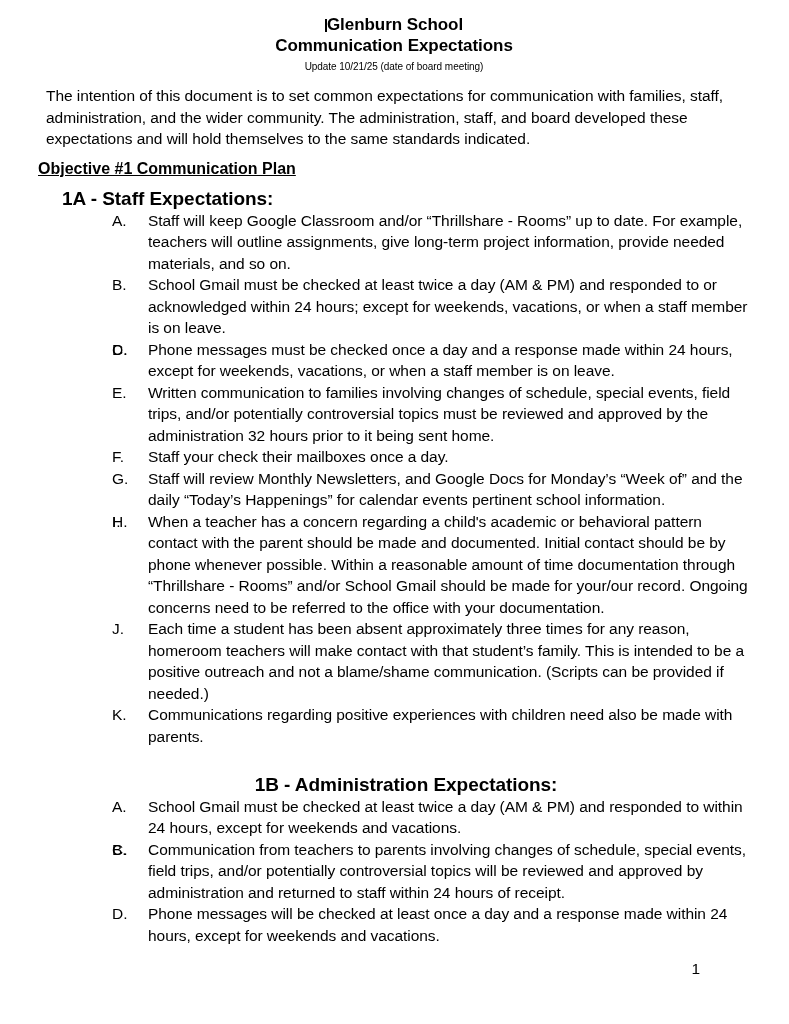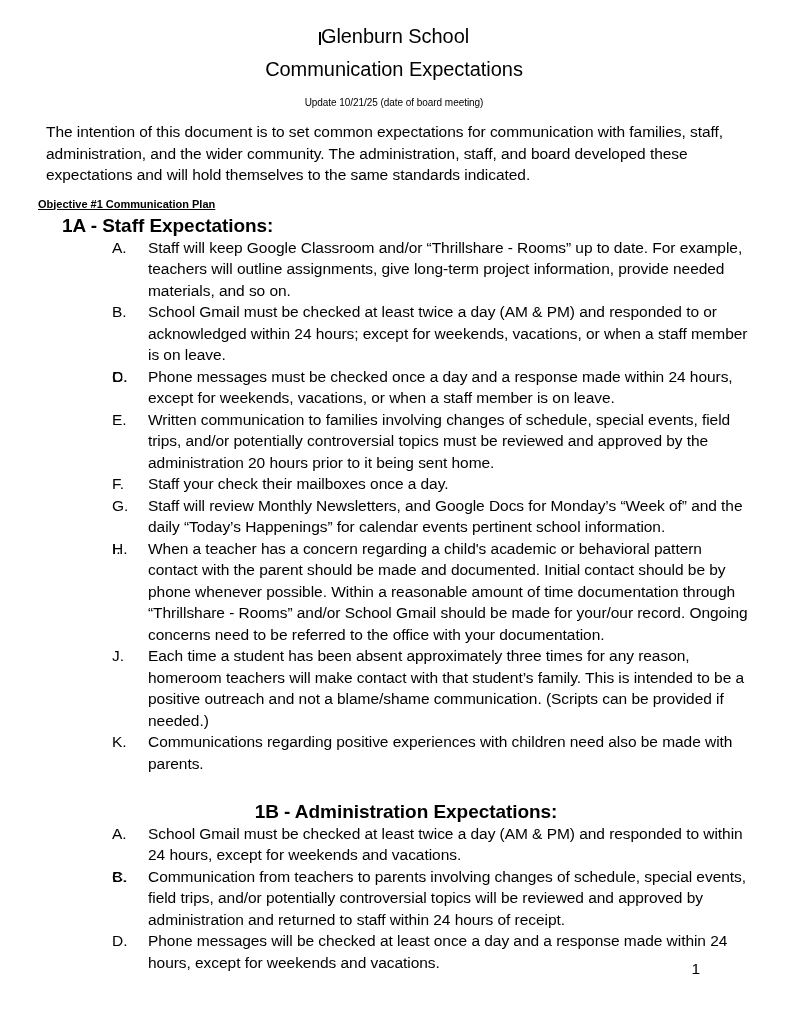--- a/index.html
+++ b/index.html
@@ -20,24 +20,24 @@
     width: 789px;
     height: 1024px;
     background: #ffffff;
     box-sizing: border-box;
     padding: 14px 39px 0 38px;
   }
 
   .doc-title,
   .doc-subtitle {
     text-align: center;
-    font-weight: normal;
-    font-size: 20px;
+    font-weight: bold;
+    font-size: 17px;
     line-height: 21px;
-    margin: 12px;
+    margin: 0;
     letter-spacing: -0.05px;
   }
   .caret {
     display: inline-block;
     width: 2px;
     height: 13px;
     background: #000;
     vertical-align: -2px;
     margin-right: 0px;
   }
@@ -52,25 +52,25 @@
 
   .intro {
     font-size: 15.5px;
     line-height: 21.5px;
     margin: 8px;
     text-align: left;
     letter-spacing: -0.05px;
   }
 
   .objective {
-    font-size: 11px;
+    font-size: 16px;
     line-height: 21.5px;
     font-weight: bold;
     text-decoration: underline;
-    margin: 6px 0 0 0;
+    margin: 6px 0 9px 0;
     display: block;
   }
 
   .subhead {
     font-size: 19px;
     line-height: 21.5px;
     font-weight: bold;
     margin: 0 0 0 24px;
     letter-spacing: -0.05px;
   }
@@ -143,21 +143,21 @@
       </li>
     <li>
         <span class="marker">C.</span>
       </li>
     <li>
         <span class="marker">D.</span>
         <span class="li-text">Phone messages must be checked once a day and a response made within 24 hours, except for weekends, vacations, or when a staff member is on leave.</span>
       </li>
     <li>
         <span class="marker">E.</span>
-        <span class="li-text">Written communication to families involving changes of schedule, special events, field trips, and/or potentially controversial topics must be reviewed and approved by the administration 20 hours prior to it being sent home.</span>
+        <span class="li-text">Written communication to families involving changes of schedule, special events, field trips, and/or potentially controversial topics must be reviewed and approved by the administration 32 hours prior to it being sent home.</span>
       </li>
     <li>
         <span class="marker">F.</span>
         <span class="li-text">Staff your check their mailboxes once a day.</span>
       </li>
     <li>
         <span class="marker">G.</span>
         <span class="li-text">Staff will review Monthly Newsletters, and Google Docs for Monday’s “Week of” and the daily “Today’s Happenings” for calendar events pertinent school information.</span>
       </li>
     <li>

